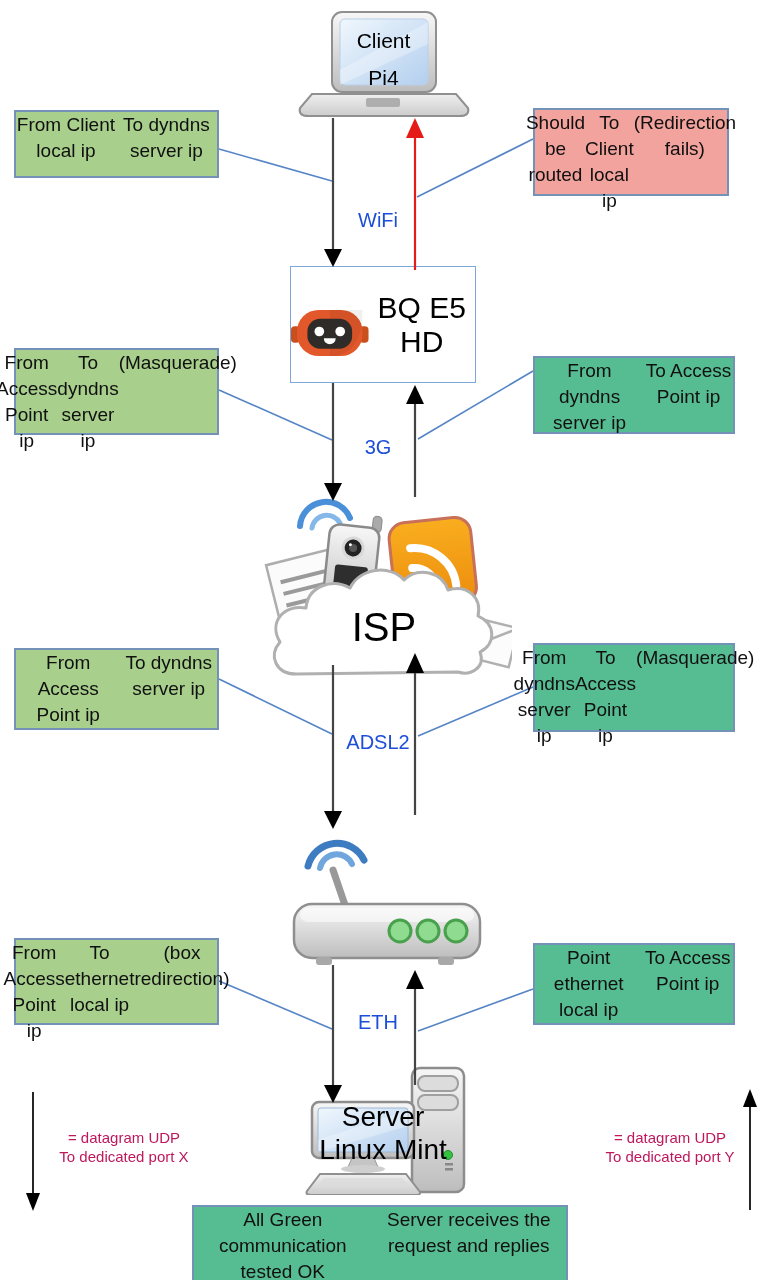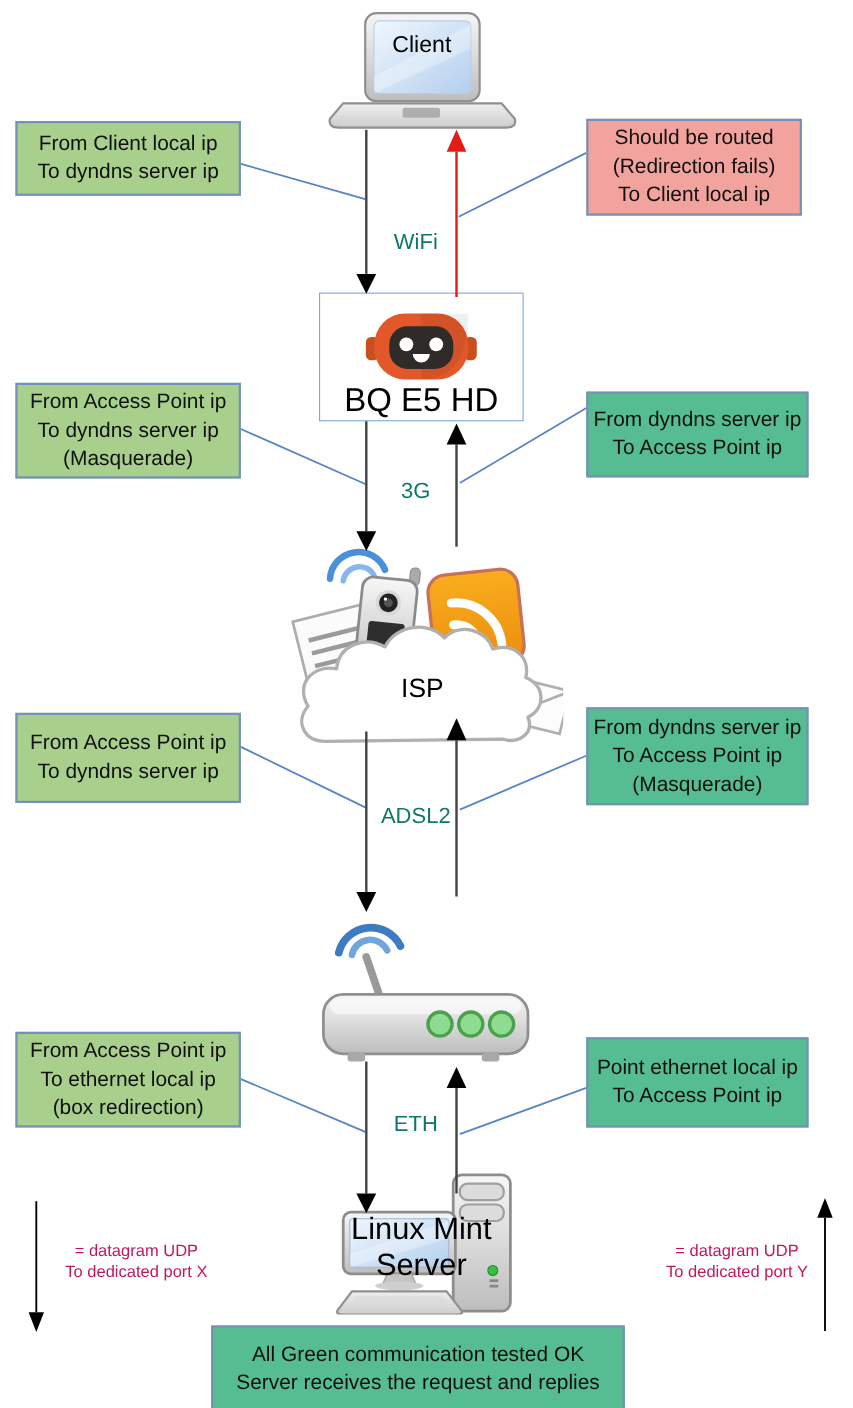--- a/index.html
+++ b/index.html
@@ -6,34 +6,34 @@
   html,body{width:775px;height:1280px}
   body{position:relative;background:#fff;font-family:"Liberation Sans","DejaVu Sans",sans-serif;overflow:hidden;color:#000}
   .overlay{position:absolute;left:0;top:0;z-index:6;pointer-events:none}
   .icon{position:absolute;z-index:3}
   .conn{stroke:var(--connector-line,#5585c6);stroke-width:1.6;fill:none}
   .ln{stroke:var(--arrow-dark,#444);stroke-width:2.2}
   .head{fill:#000}
   .redln{stroke:var(--arrow-red,#e41b17);stroke-width:2.2}
   .redhead{fill:var(--arrow-red,#e41b17)}
   .legln{stroke:#000;stroke-width:1.7}
-  .callout{position:absolute;z-index:10;display:flex;flex-direction:column;justify-content:center;text-align:center;
+  .callout{position:absolute;z-index:10;display:flex;flex-direction:row;justify-content:center;text-align:center;
            font-size:19px;line-height:26px;color:#101010;border:2px solid var(--box-border,#7492b8)}
   .green{background:var(--green-box-bg,#a8cf8c)}
   .pink{background:var(--pink-box-bg,#f2a39d)}
   .teal{background:var(--teal-box-bg,#56bd92)}
   .devbox{position:absolute;left:290px;top:266px;width:186px;height:117px;background:#fff;
           border:1px solid var(--node-box-border,#7da7d8);z-index:4;
-          display:flex;flex-direction:column;align-items:center}
+          display:flex;flex-direction:row;align-items:center}
   .node-label{position:absolute;z-index:8;text-align:center;color:#000}
   .client-label{left:296px;top:22px;width:175px;font-size:21px;line-height:37px}
   .ap-label{font-size:30px;line-height:34px;margin-top:1px}
-  .isp-label{left:334px;top:610px;width:100px;font-size:24px;line-height:34px;z-index:5}
+  .isp-label{left:334px;top:610px;width:100px;font-size:40px;line-height:34px;z-index:5}
   .server-label{left:288px;top:1100px;width:190px;font-size:28px;line-height:33px}
-  .link-label{position:absolute;z-index:8;left:334px;width:88px;text-align:center;font-size:20px;color:#0f766e}
+  .link-label{position:absolute;z-index:8;left:334px;width:88px;text-align:center;font-size:20px;color:#1d4ed8}
   .legend-text{position:absolute;z-index:8;width:172px;text-align:center;font-size:15px;line-height:19px;color:#be185d}
 </style>
 </head>
 <body>
 
 <svg class="overlay" width="775" height="1280" viewBox="0 0 775 1280">
   <defs>
     <linearGradient id="gScreen" x1="0" y1="0" x2="1" y2="1">
       <stop offset="0" stop-color="#f0f7fd"></stop>
         <stop offset="1" stop-color="#b3cfee"></stop>
@@ -109,20 +109,21 @@
 
 <svg class="icon" style="left:296px;top:10px" width="175" height="108" viewBox="0 0 175 108">
   <rect x="36" y="2" width="104" height="80" rx="10" fill="url(#gSilverV)" stroke="#909090" stroke-width="2"></rect>
   <rect x="44" y="9" width="88" height="66" rx="5" fill="url(#gScreen)" stroke="#b9cfe8"></rect>
   <path d="M44,60 L132,12 L132,34 L44,75 Z" fill="#ffffff" opacity="0.3"></path>
   <path d="M16,84 L160,84 L172,98 Q174,106 164,106 L12,106 Q2,106 4,98 Z" fill="url(#gSilverD)" stroke="#909090" stroke-width="2"></path>
   <rect x="70" y="88" width="34" height="9" rx="2" fill="#aeaeae"></rect>
 </svg>
 <div class="node-label client-label">
   <div>Client</div>
+  <div>Pi4</div>
 </div>
 
 <div class="devbox">
   <svg width="102" height="64" viewBox="0 0 104 66" style="margin-top:16px">
     <rect x="0" y="24" width="12" height="22" rx="5" fill="#c94f1d"></rect>
     <rect x="92" y="24" width="12" height="22" rx="5" fill="#c94f1d"></rect>
     <rect x="8" y="2" width="88" height="62" rx="29" fill="var(--robot-orange,#e2582a)"></rect>
     <path d="M52,2 L96,2 Q96,64 52,64 Z" fill="#000000" opacity="0.06"></path>
     <rect x="22" y="14" width="60" height="40" rx="17" fill="#2f2b29"></rect>
     <circle cx="38" cy="31" r="6.5" fill="#fff"></circle>
@@ -200,37 +201,37 @@
     <path d="M16,80 L106,50 L106,66 L16,92 Z" fill="#ffffff" opacity="0.3"></path>
     <path d="M50,98 L72,98 L76,107 L46,107 Z" fill="#c5c5c5" stroke="#999999"></path>
     <ellipse cx="61" cy="109" rx="22" ry="4" fill="#cfcfcf"></ellipse>
   </g>
   <g>
     <path d="M18,114 L104,114 L118,132 Q119,135 113,135 L9,135 Q3,135 5,131 Z" fill="url(#gSilverD)" stroke="#909090" stroke-width="2"></path>
     <path d="M22,118 L100,118 L110,128 L14,128 Z" fill="#dadada" opacity="0.7"></path>
   </g>
 </svg>
 <div class="node-label server-label">
+  <div>Server</div>
   <div>Linux Mint</div>
-  <div>Server</div>
 </div>
 
 <div class="link-label" style="top:209px">WiFi</div>
 <div class="link-label" style="top:436px">3G</div>
 <div class="link-label" style="top:731px">ADSL2</div>
 <div class="link-label" style="top:1011px">ETH</div>
 
 <div class="callout green" style="left:14px;top:110px;width:205px;height:68px">
   <div>From Client local ip</div>
   <div>To dyndns server ip</div>
 </div>
 <div class="callout pink" style="left:533px;top:108px;width:196px;height:88px">
   <div>Should be routed</div>
+  <div>To Client local ip</div>
   <div>(Redirection fails)</div>
-  <div>To Client local ip</div>
 </div>
 <div class="callout green" style="left:14px;top:348px;width:205px;height:87px">
   <div>From Access Point ip</div>
   <div>To dyndns server ip</div>
   <div>(Masquerade)</div>
 </div>
 <div class="callout teal" style="left:533px;top:356px;width:202px;height:78px">
   <div>From dyndns server ip</div>
   <div>To Access Point ip</div>
 </div>

